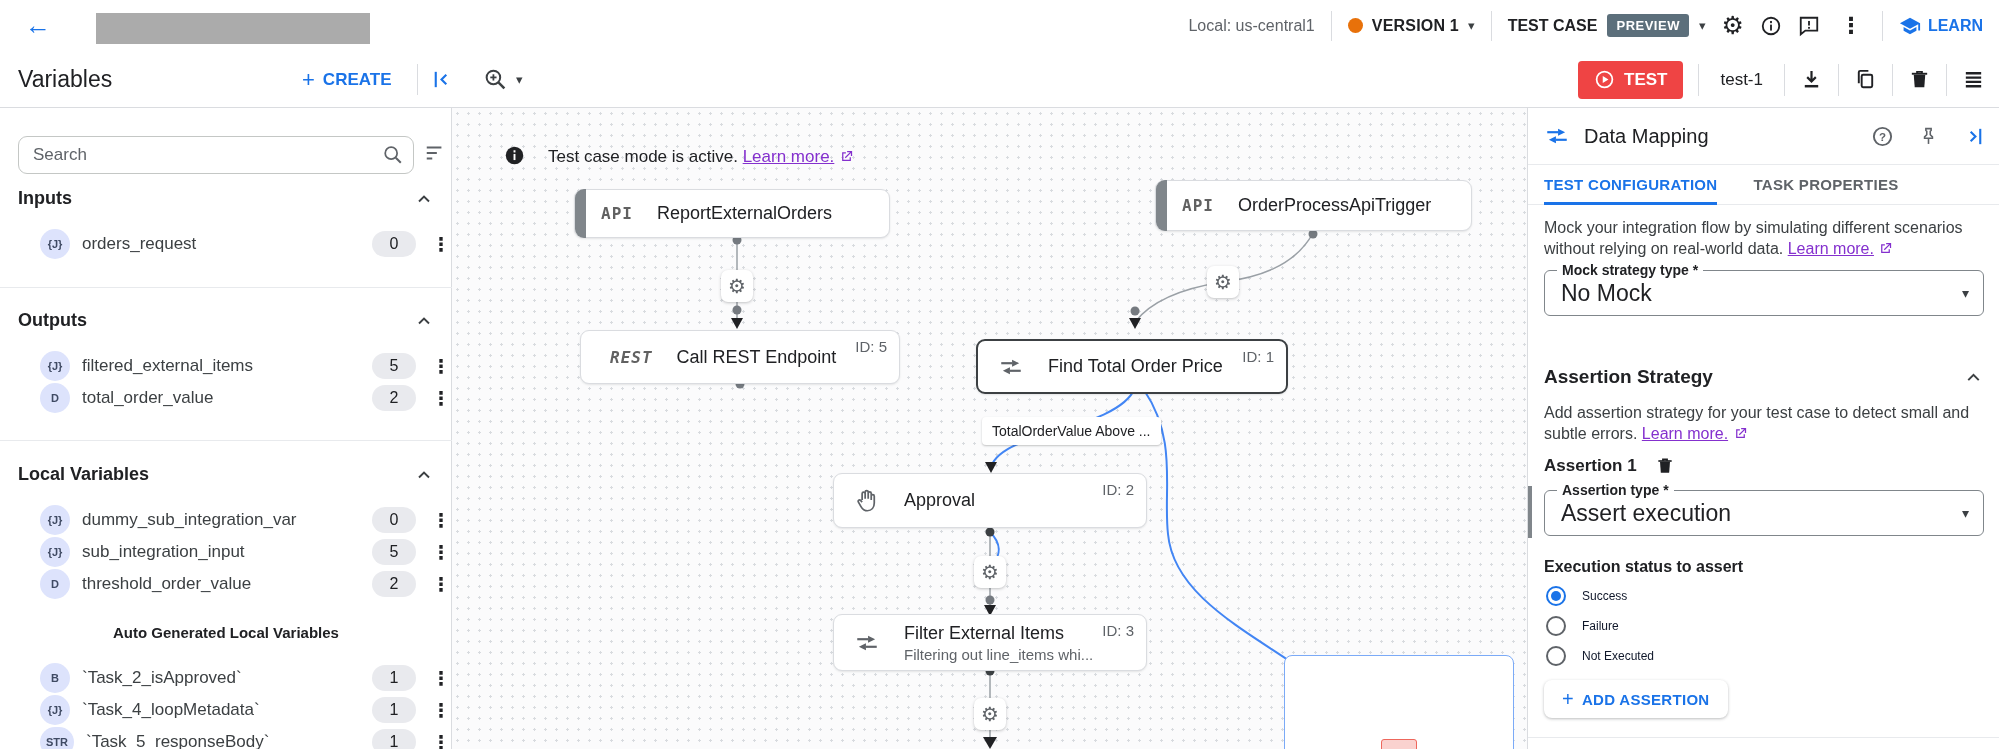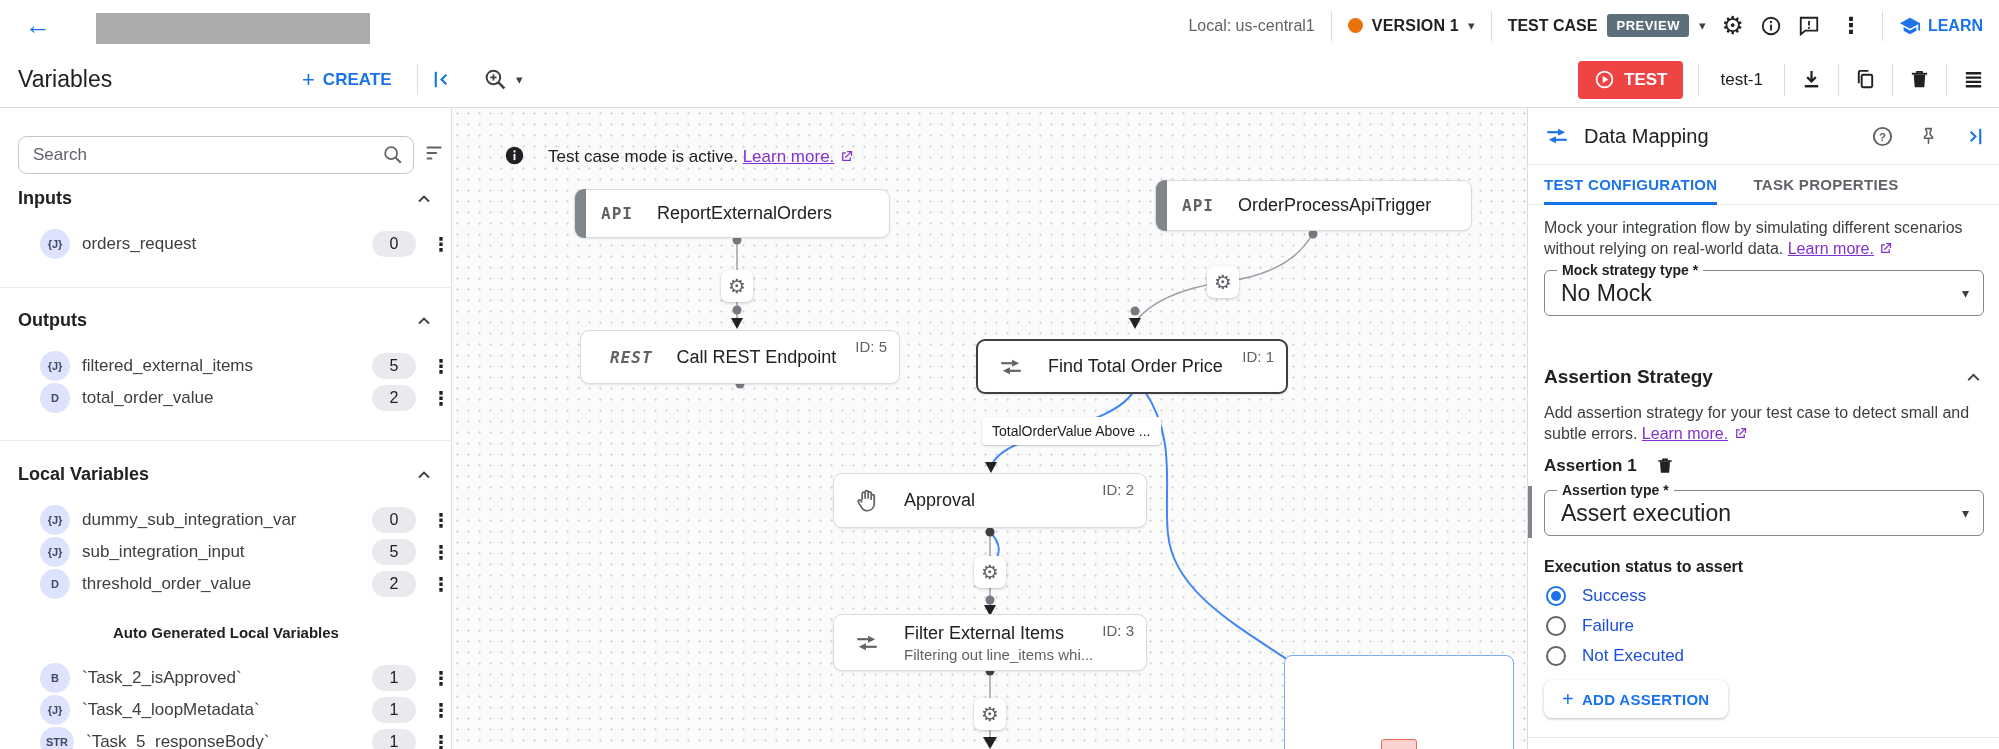--- a/index.html
+++ b/index.html
@@ -84,21 +84,21 @@
   .p-tab + .p-tab { margin-left:36px; }
   .p-text { position:absolute; left:16px; width:440px; font-size:16px; line-height:21px; color:#3c4043; }
   .p-link { color:#8430ce; text-decoration:underline; cursor:pointer; }
   .m-select { position:absolute; left:16px; width:440px; height:46px; border:1px solid #80868b; border-radius:6px; display:flex; align-items:center; cursor:pointer; }
   .m-select .flabel { position:absolute; left:12px; top:-9px; background:#fff; padding:0 5px; font-size:14px; font-weight:bold; color:#202124; }
   .m-select .val { margin-left:16px; font-size:23px; color:#202124; }
   .m-select .mcaret { position:absolute; right:14px; font-size:14px; color:#3c4043; }
   .p-sec-h { position:absolute; left:16px; width:440px; font-size:19px; font-weight:bold; color:#202124; display:flex; justify-content:space-between; align-items:center; }
   .assert-row { position:absolute; left:16px; display:flex; align-items:center; gap:18px; font-size:17px; font-weight:bold; }
   .p-bold-label { position:absolute; left:16px; font-size:16px; font-weight:bold; color:#202124; }
-  .radio-row { position:absolute; left:18px; display:flex; align-items:center; gap:16px; font-size:17px; color:#1d4ed8; cursor:pointer; }
+  .radio-row { position:absolute; left:18px; display:flex; align-items:center; gap:16px; font-size:12px; color:#0f172a; cursor:pointer; }
   .radio { width:20px; height:20px; border-radius:50%; border:2px solid #5f6368; position:relative; }
   .radio.checked { border-color:#1a73e8; }
   .radio.checked::after { content:""; position:absolute; inset:3px; background:#1a73e8; border-radius:50%; }
   .add-btn { position:absolute; left:16px; top:572px; height:38px; padding:0 18px; background:#fff; border:none; border-radius:8px; box-shadow:0 1px 3px rgba(60,64,67,.35); color:#1a73e8; font-weight:bold; font-size:15px; letter-spacing:.3px; display:flex; align-items:center; gap:8px; cursor:pointer; }
   .scroll-thumb { position:absolute; left:0; top:378px; width:4px; height:52px; background:#80868b; }
   .p-bottom-div { position:absolute; left:0; top:629px; width:472px; height:1px; background:#e8eaed; }
 </style>
 </head>
 <body>
 

